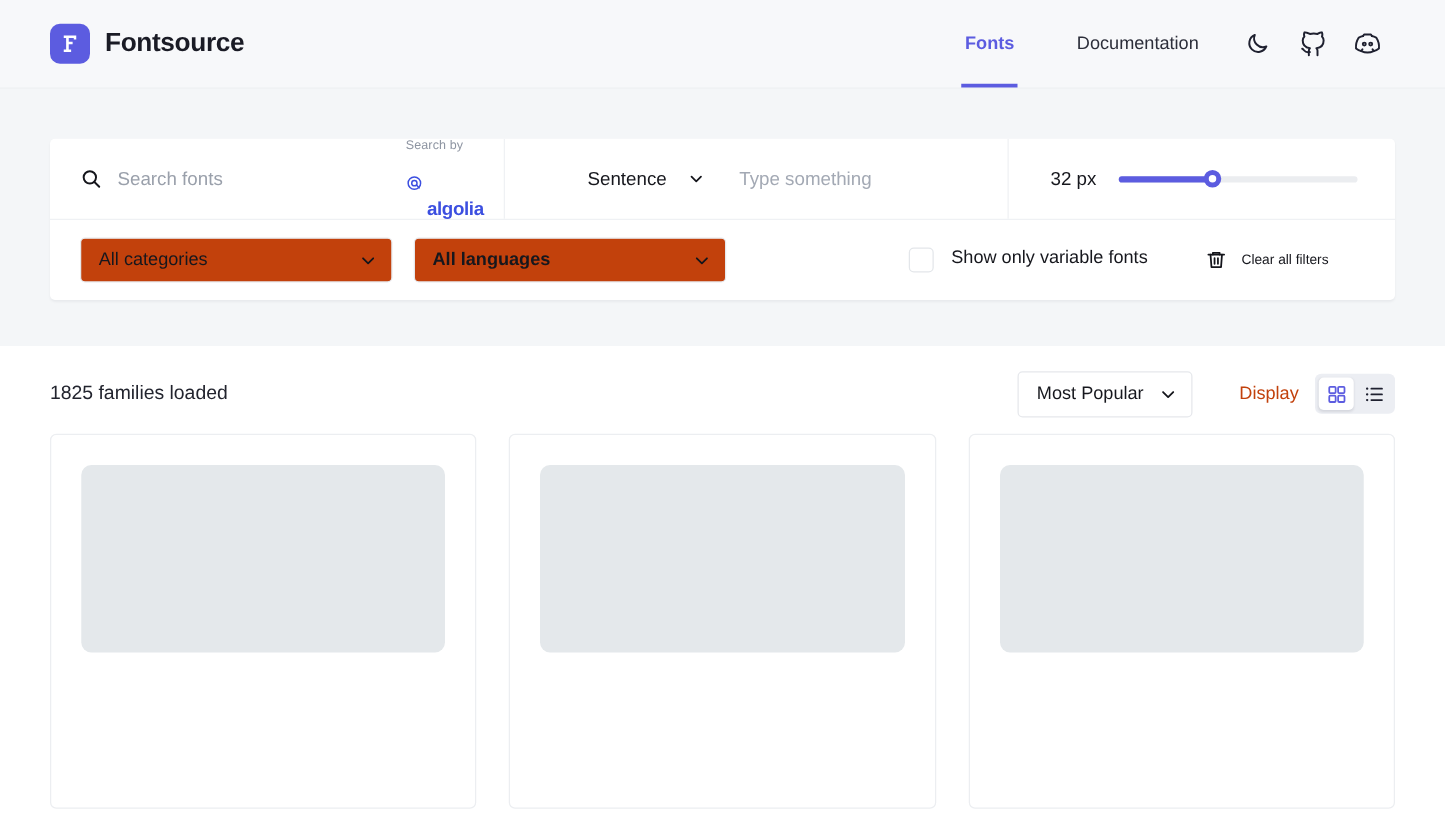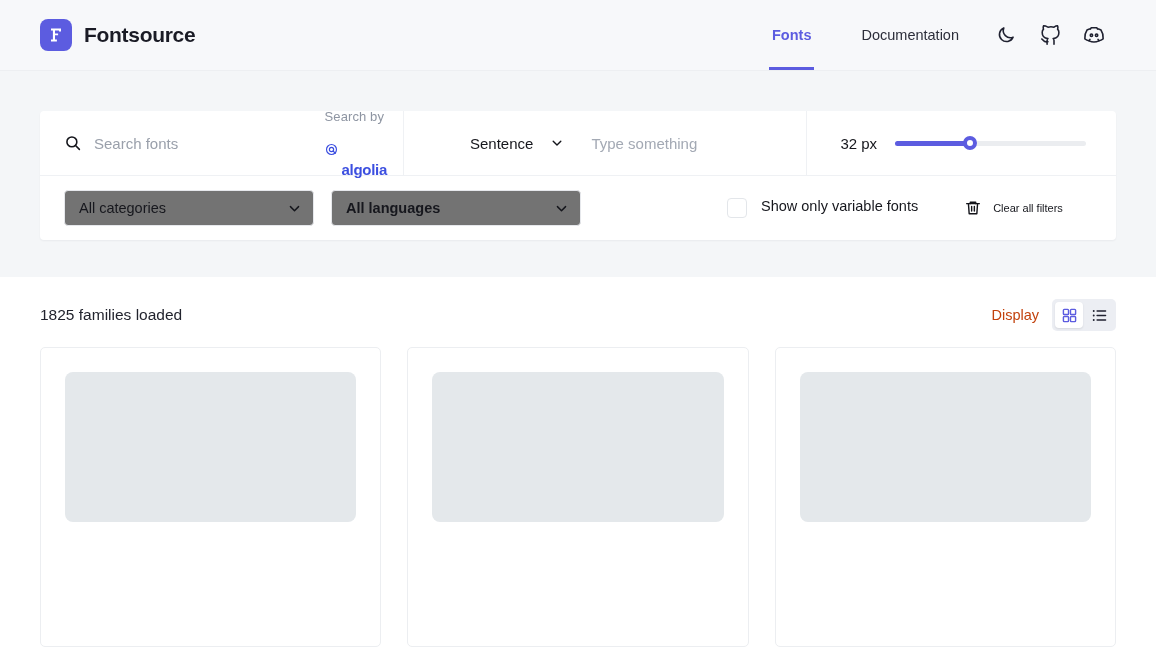--- a/index.html
+++ b/index.html
@@ -121,21 +121,21 @@
   }
   .search-input::placeholder { color: #9aa0ab; }
   .algolia {
     display: flex;
     flex-direction: column;
     align-items: flex-start;
     gap: 1px;
     flex: none;
     cursor: pointer;
   }
-  .algolia-top { font-size: 13px; color: #8e95a2; letter-spacing: 0.1px; text-align: center; }
+  .algolia-top { font-size: 10px; color: #8e95a2; letter-spacing: 0.1px; text-align: center; }
   .algolia-logo { display: flex; align-items: center; gap: 4px; }
   .algolia-word {
     font-size: 15px;
     font-weight: 700;
     color: #3c4fe0;
     letter-spacing: -0.3px;
     margin-top: 36px;
   }
 
   .cell-preview {
@@ -214,21 +214,21 @@
     height: 64px;
     padding: 0 24px;
   }
   .select-box {
     display: flex;
     align-items: center;
     justify-content: space-between;
     height: 36px;
     border: 1px solid #e6e8ec;
     border-radius: 4px;
-    background: #737373;
+    background: #c2410c;
     font-size: 14.5px;
     color: #16171d;
     padding: 0 11px 0 14px;
     cursor: pointer;
   }
   .sb-categories { width: 250px; }
   .sb-languages { width: 250px; margin-left: 17px; font-weight: bold; }
   .chev { color: #14151b; display: flex; margin-left: 8px; }
 
   .var-fonts {
@@ -474,20 +474,28 @@
 
   </div>
 </div>
 
 <div class="results">
 
   <div class="results-bar">
     <span class="results-count">1825 families loaded</span>
 
     <div class="results-right">
+      <div class="sb-sort">
+        <span>Most Popular</span>
+        <span class="chev">
+          <svg width="15" height="15" viewBox="0 0 24 24" fill="none" stroke="currentColor" stroke-width="2.3" stroke-linecap="round" stroke-linejoin="round">
+            <path d="M5.5 9 12 15.5 18.5 9"></path>
+          </svg>
+        </span>
+      </div>
 
       <span class="display-label">Display</span>
 
       <div class="toggle-group">
         <div class="toggle-btn active">
           <svg width="17" height="17" viewBox="0 0 24 24" fill="none" stroke="currentColor" stroke-width="2" stroke-linejoin="round">
             <rect x="3.4" y="3.4" width="7.2" height="7.2" rx="1.2"></rect>
             <rect x="13.4" y="3.4" width="7.2" height="7.2" rx="1.2"></rect>
             <rect x="3.4" y="13.4" width="7.2" height="7.2" rx="1.2"></rect>
             <rect x="13.4" y="13.4" width="7.2" height="7.2" rx="1.2"></rect>

